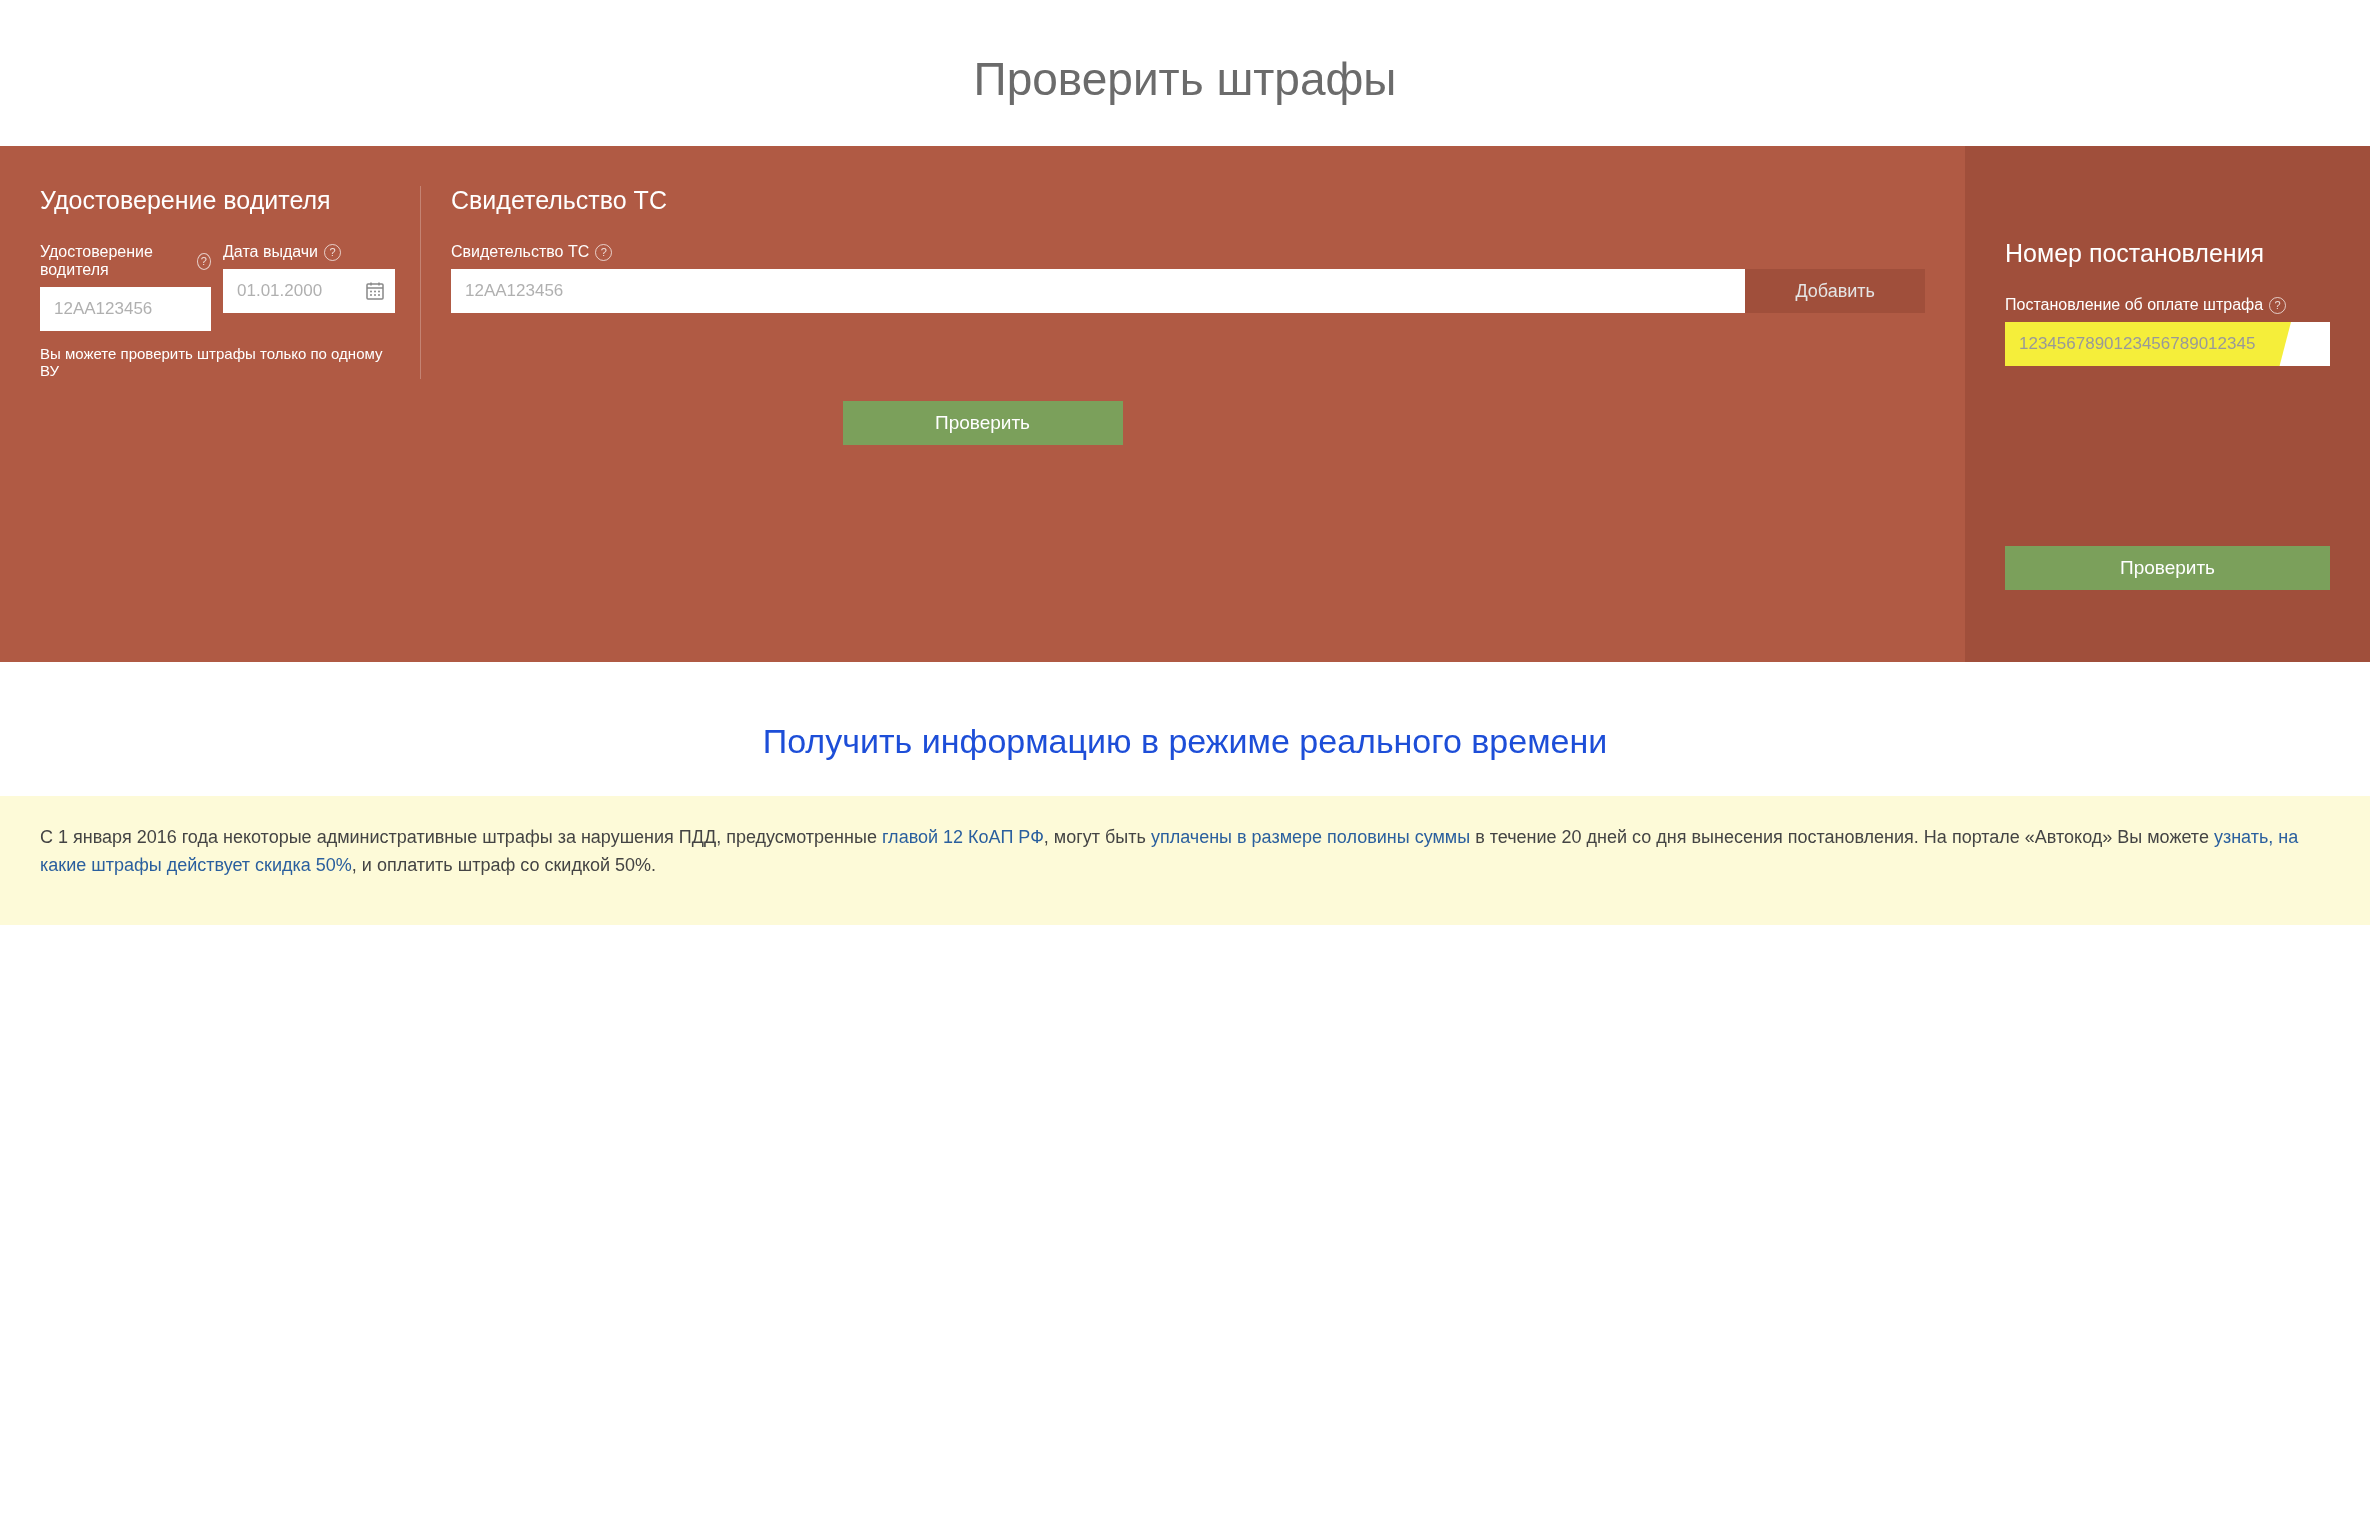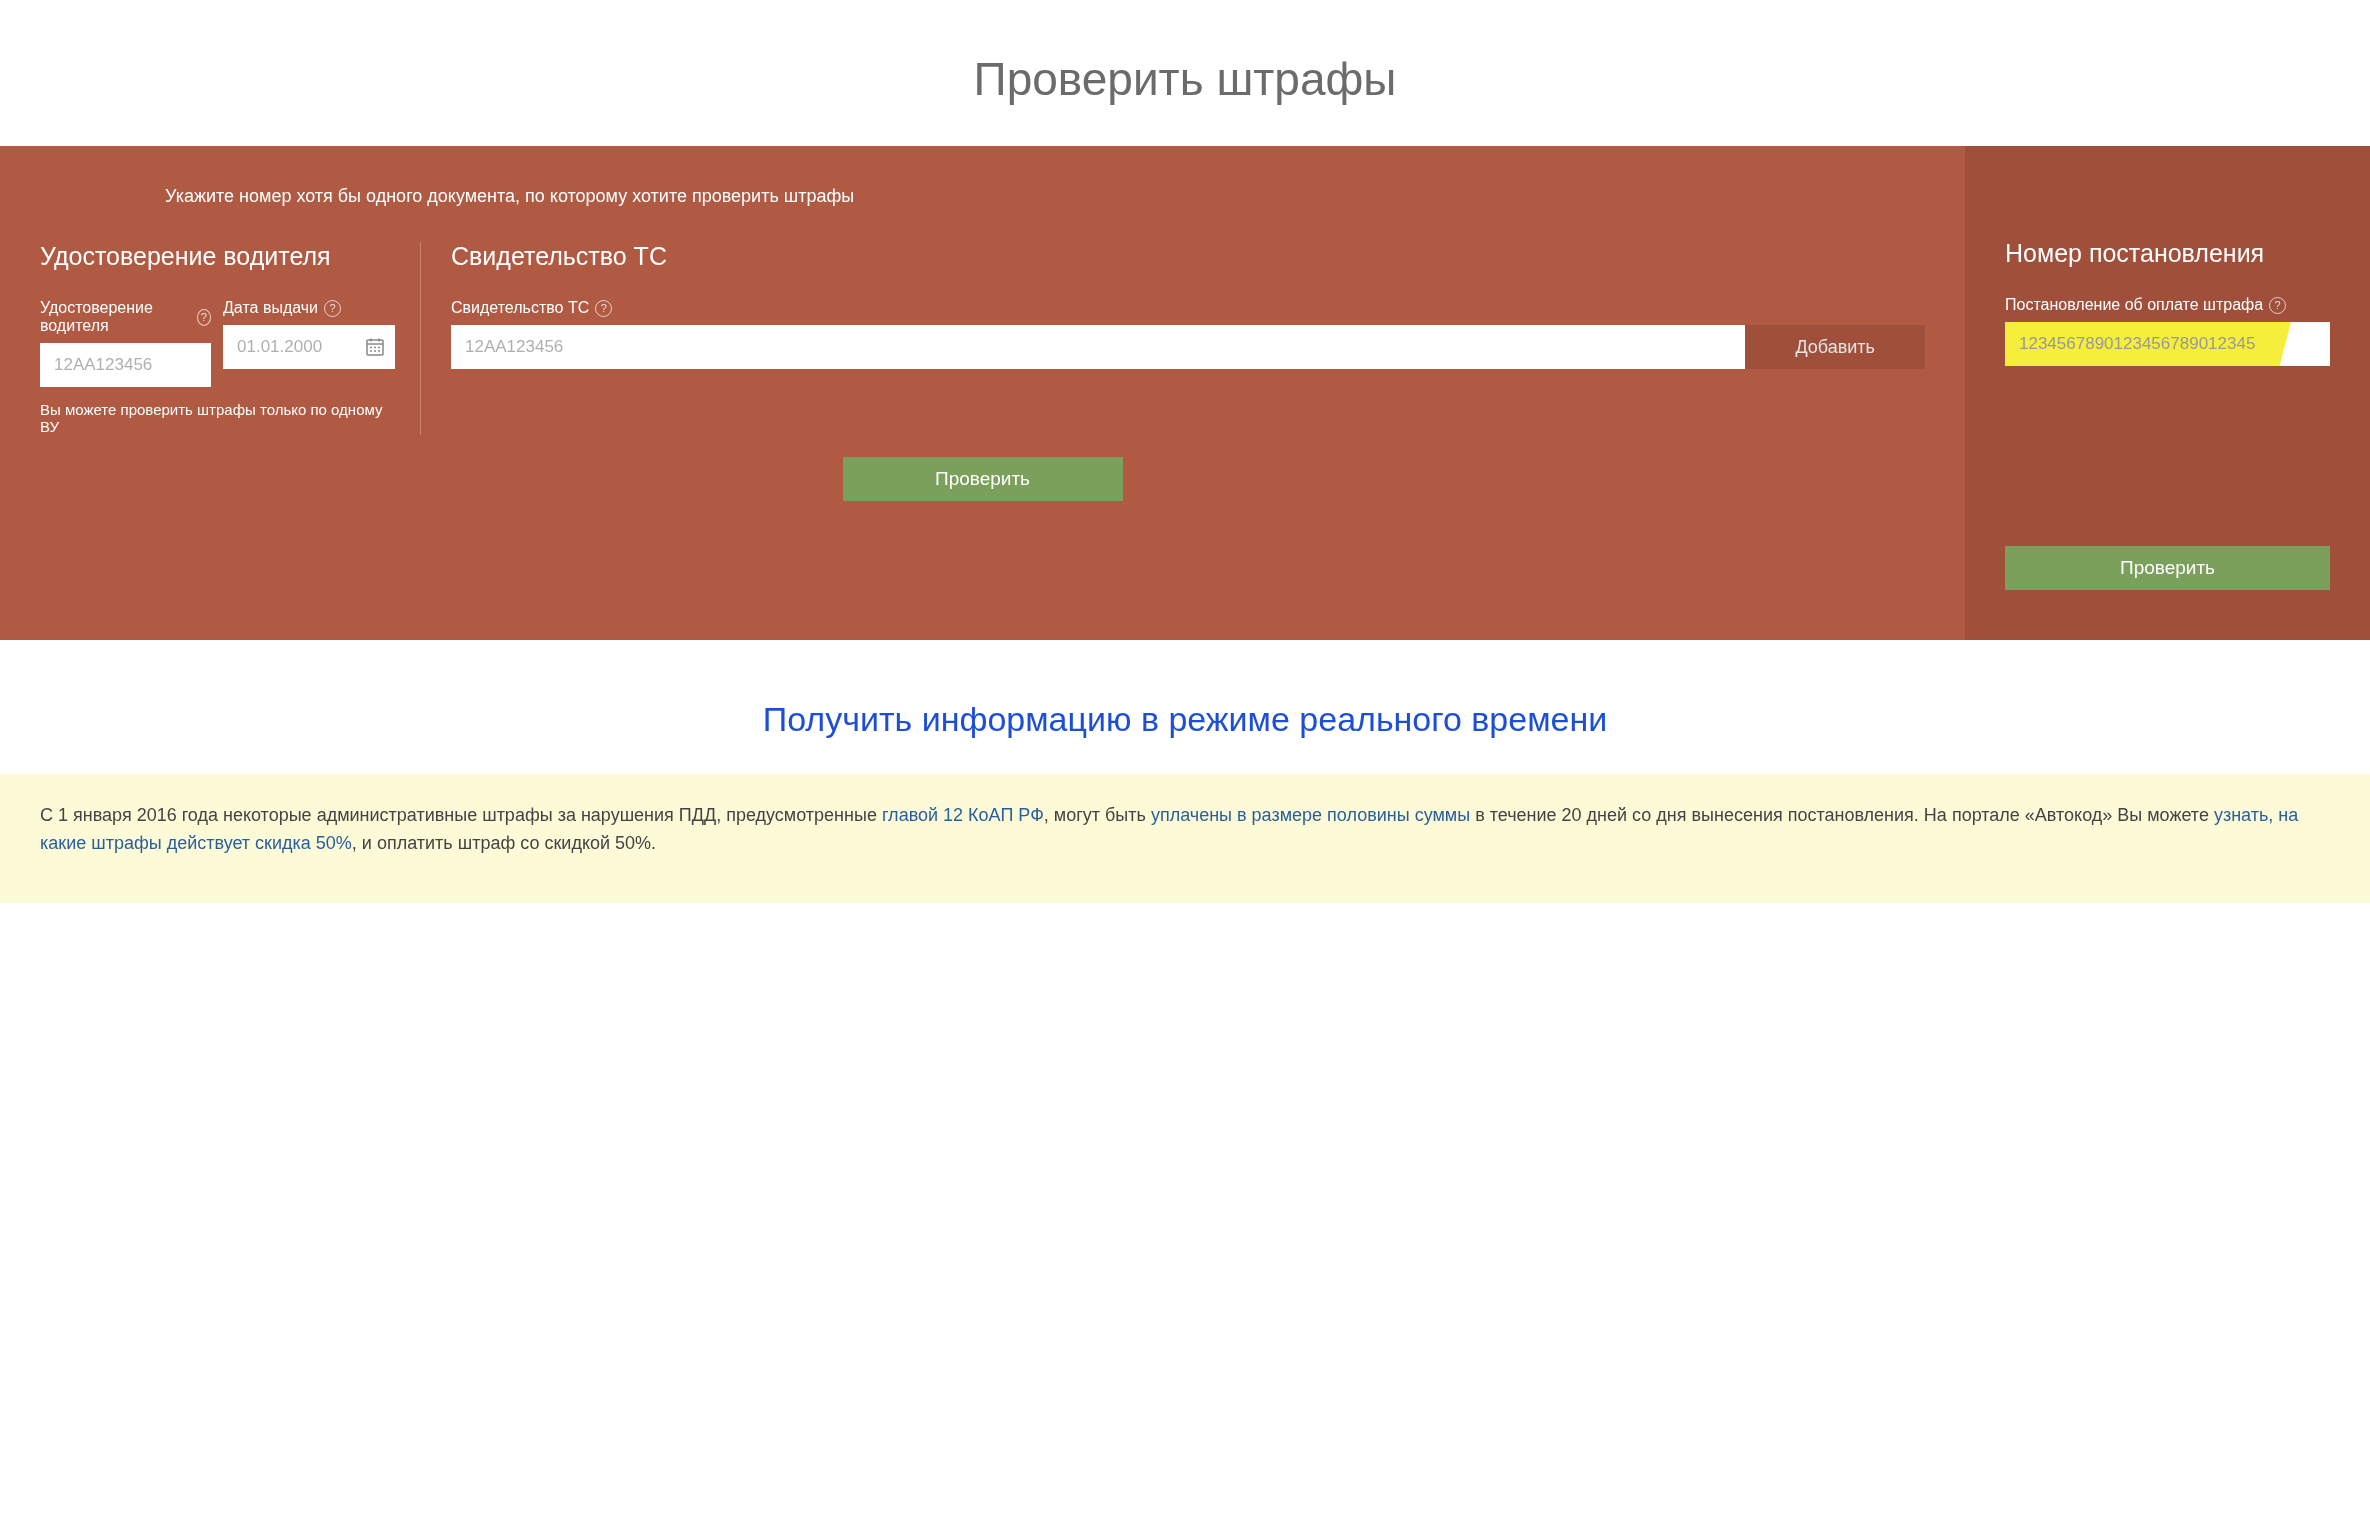--- a/index.html
+++ b/index.html
@@ -2,21 +2,21 @@
 <html><head>
 <meta charset="utf-8">
 <style>
 * { margin: 0; padding: 0; box-sizing: border-box; }
 body { font-family: -apple-system, BlinkMacSystemFont, "Segoe UI", Arial, sans-serif; background: #fff; color: #333; }
 
 .page-title { text-align: center; font-size: 46px; font-weight: 400; color: #6b6b6b; padding: 52px 0 40px; }
 
 .main-panel { display: flex; width: 100%; }
 .panel-left { flex: 1; background: #b05a44; padding: 40px 40px 50px; position: relative; }
-.panel-right { width: 405px; background: #a04f3b; padding: 40px 40px 50px; }
+.panel-right { width: 405px; background: #a04f3b; padding: 40px 40px 72px; }
 
 .instruction { color: #fff; font-size: 18px; margin-bottom: 35px; padding-left: 125px; }
 
 .columns { display: flex; gap: 0; }
 .col-driver { flex: 0 0 380px; padding-right: 25px; }
 .col-cert { flex: 1; border-left: 1px solid rgba(255,255,255,0.25); padding-left: 30px; }
 
 .section-heading { color: #fff; font-size: 25px; font-weight: 400; margin-bottom: 28px; }
 
 .field-row { display: flex; gap: 12px; }
@@ -58,21 +58,20 @@
 
 svg { display: block; }
 </style>
 </head>
 <body>
 
 <h1 class="page-title">Проверить штрафы</h1>
 
 <div class="main-panel">
   <div class="panel-left">
-    <div class="instruction">Укажите номер хотя бы одного документа, по которому хотите проверить штрафы</div>
 
     <div class="columns">
       <div class="col-driver">
         <h2 class="section-heading">Удостоверение водителя</h2>
         <div class="field-row">
           <div class="field-group" style="flex:1">
             <div class="field-label">
               <span>Удостоверение водителя</span>
               <span class="help-icon">?</span>
             </div>

